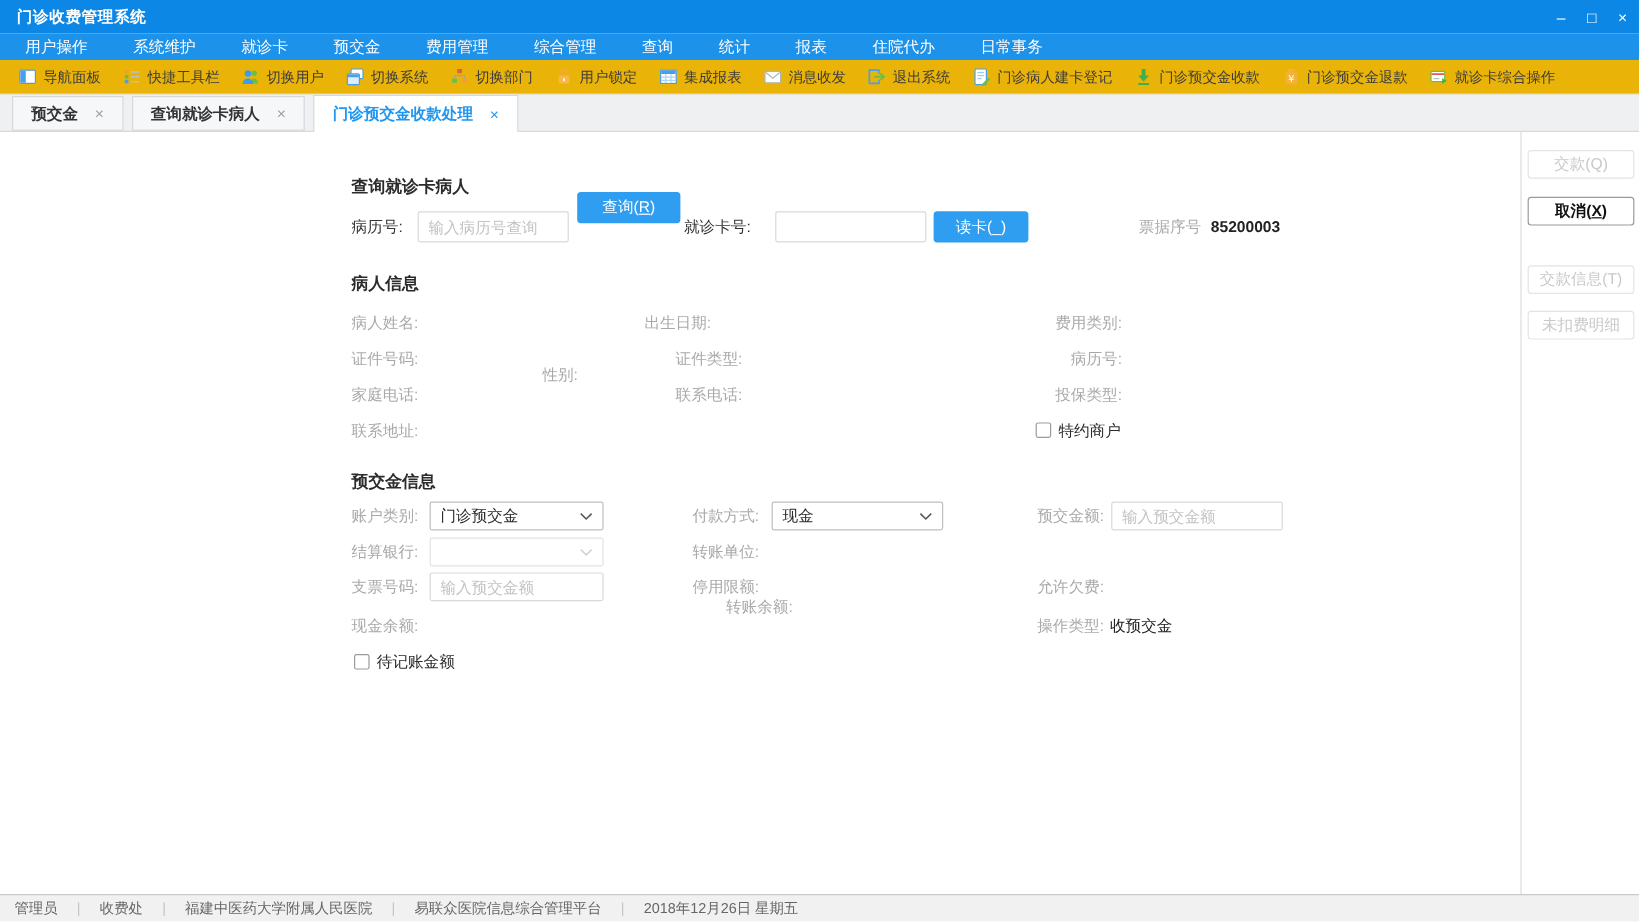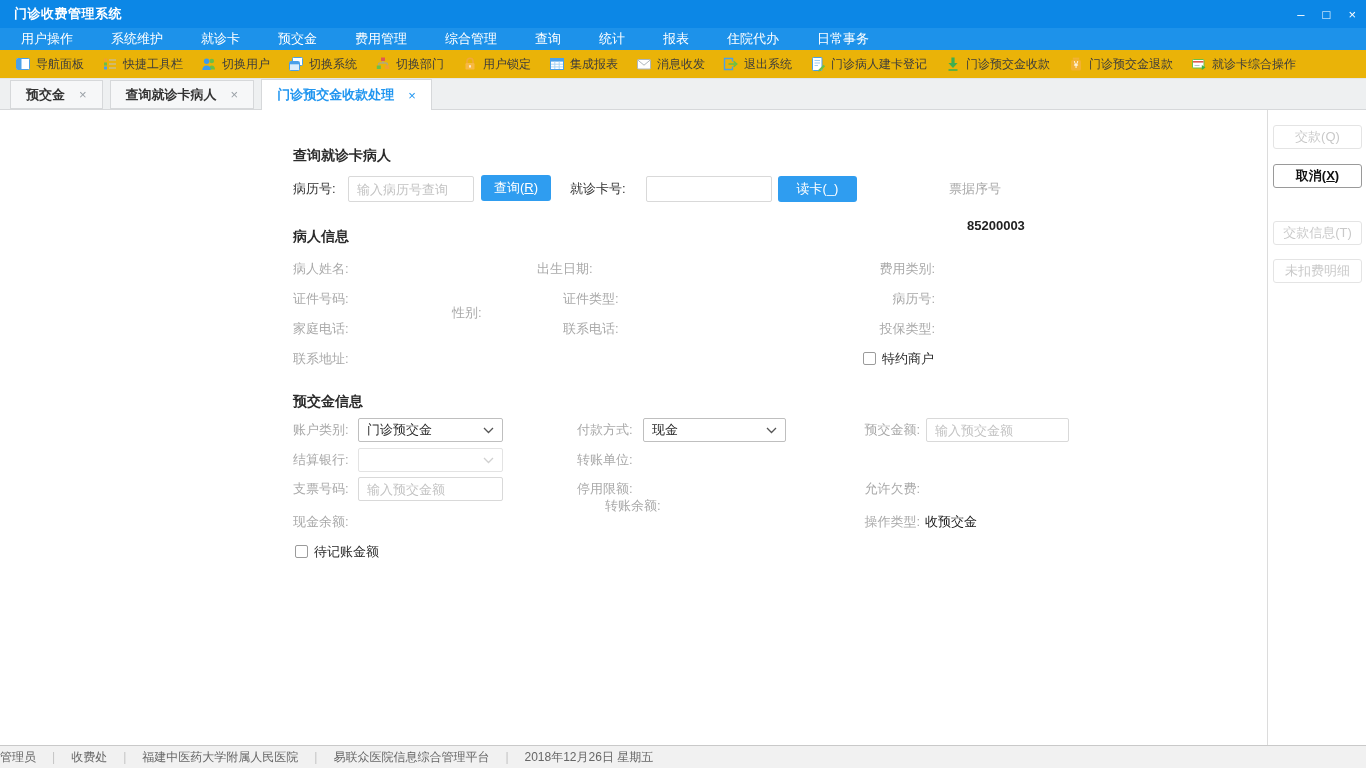--- a/index.html
+++ b/index.html
@@ -54,21 +54,21 @@
   .selectbox.disabled { border-color:#e3e3e3; cursor:default; }
 
   .cbx { display:inline-block; width:13px; height:13px; border:1px solid #9b9b9b; border-radius:2px; background:#fff; cursor:pointer; }
   .cbx-label { color:#2b2b2b; line-height:15px; }
 
   .side-btn { position:absolute; left:5px; width:89px; height:24px; background:#fff; border:1px solid #e4e4e4; border-radius:3px; color:#c9c9c9; font-size:13px; font-family:inherit; cursor:default; }
   .side-btn.enabled { border-color:#9a9a9a; color:#111; font-weight:600; cursor:pointer; }
   .side-btn.enabled .hotkey { text-decoration:underline; }
 
   
-  .statusbar { height:23px; background:#f1f1f1; border-top:1px solid #c9c9c9; display:flex; align-items:center; gap:16px; font-size:12px; color:#666; }
+  .statusbar { height:23px; background:#f1f1f1; border-top:1px solid #c9c9c9; display:flex; align-items:center; padding-left:12px; gap:16px; font-size:12px; color:#666; }
   .statusbar .sep { color:#c4c4c4; }
 </style>
 </head>
 <body>
 
 <div class="app">
 
   <div class="titlebar">
     <span class="title">门诊收费管理系统</span>
     <div class="win-controls">
@@ -240,26 +240,26 @@
       <span class="tab-close">×</span>
     </div>
   </div>
 
   <div class="content">
     <div class="main">
 
       <div class="abs sec-title" style="left:293px; top:37px;">查询就诊卡病人</div>
       <div class="abs lbl-dark" style="left:293px; top:66px;">病历号:</div>
       <input class="abs tinput" style="left: 348px; top: 66px; width: 126px; height: 26px;" placeholder="输入病历号查询">
-      <button class="abs btn-primary" style="left:481px; top:65px; width:70px; height:26px;"><span>查询(</span><span class="hotkey">R</span><span>)</span></button>
+      <button class="abs btn-primary" style="left:481px; top:50px; width:86px; height:26px;"><span>查询(</span><span class="hotkey">R</span><span>)</span></button>
       <div class="abs lbl-dark" style="left:570px; top:66px;">就诊卡号:</div>
       <input class="abs tinput" style="left: 646px; top: 66px; width: 126px; height: 26px;">
       <button class="abs btn-primary" style="left:778px; top:66px; width:79px; height:26px;"><span>读卡(</span><span>_</span><span>)</span></button>
       <div class="abs lbl-gray26" style="left:949px; top:66px;">票据序号</div>
-      <div class="abs val-dark" style="left:967px; top:66px; line-height:26px; font-weight:600;margin-top:37px;">85200003</div>
+      <div class="abs val-dark" style="left:1009px; top:66px; line-height:26px; font-weight:600;">85200003</div>
 
       <div class="abs sec-title" style="left:293px; top:118px;">病人信息</div>
       <div class="abs lbl-gray" style="left:293px; top:151px;">病人姓名:</div>
       <div class="abs lbl-gray" style="left:452px; top:151px;margin-top:44px;">性别:</div>
       <div class="abs lbl-gray" style="left:537px; top:151px;">出生日期:</div>
       <div class="abs lbl-gray" style="left:820px; top:151px; width:115px; text-align:right;">费用类别:</div>
       <div class="abs lbl-gray" style="left:293px; top:181px;">证件号码:</div>
       <div class="abs lbl-gray" style="left:563px; top:181px;">证件类型:</div>
       <div class="abs lbl-gray" style="left:820px; top:181px; width:115px; text-align:right;">病历号:</div>
       <div class="abs lbl-gray" style="left:293px; top:211px;">家庭电话:</div>

